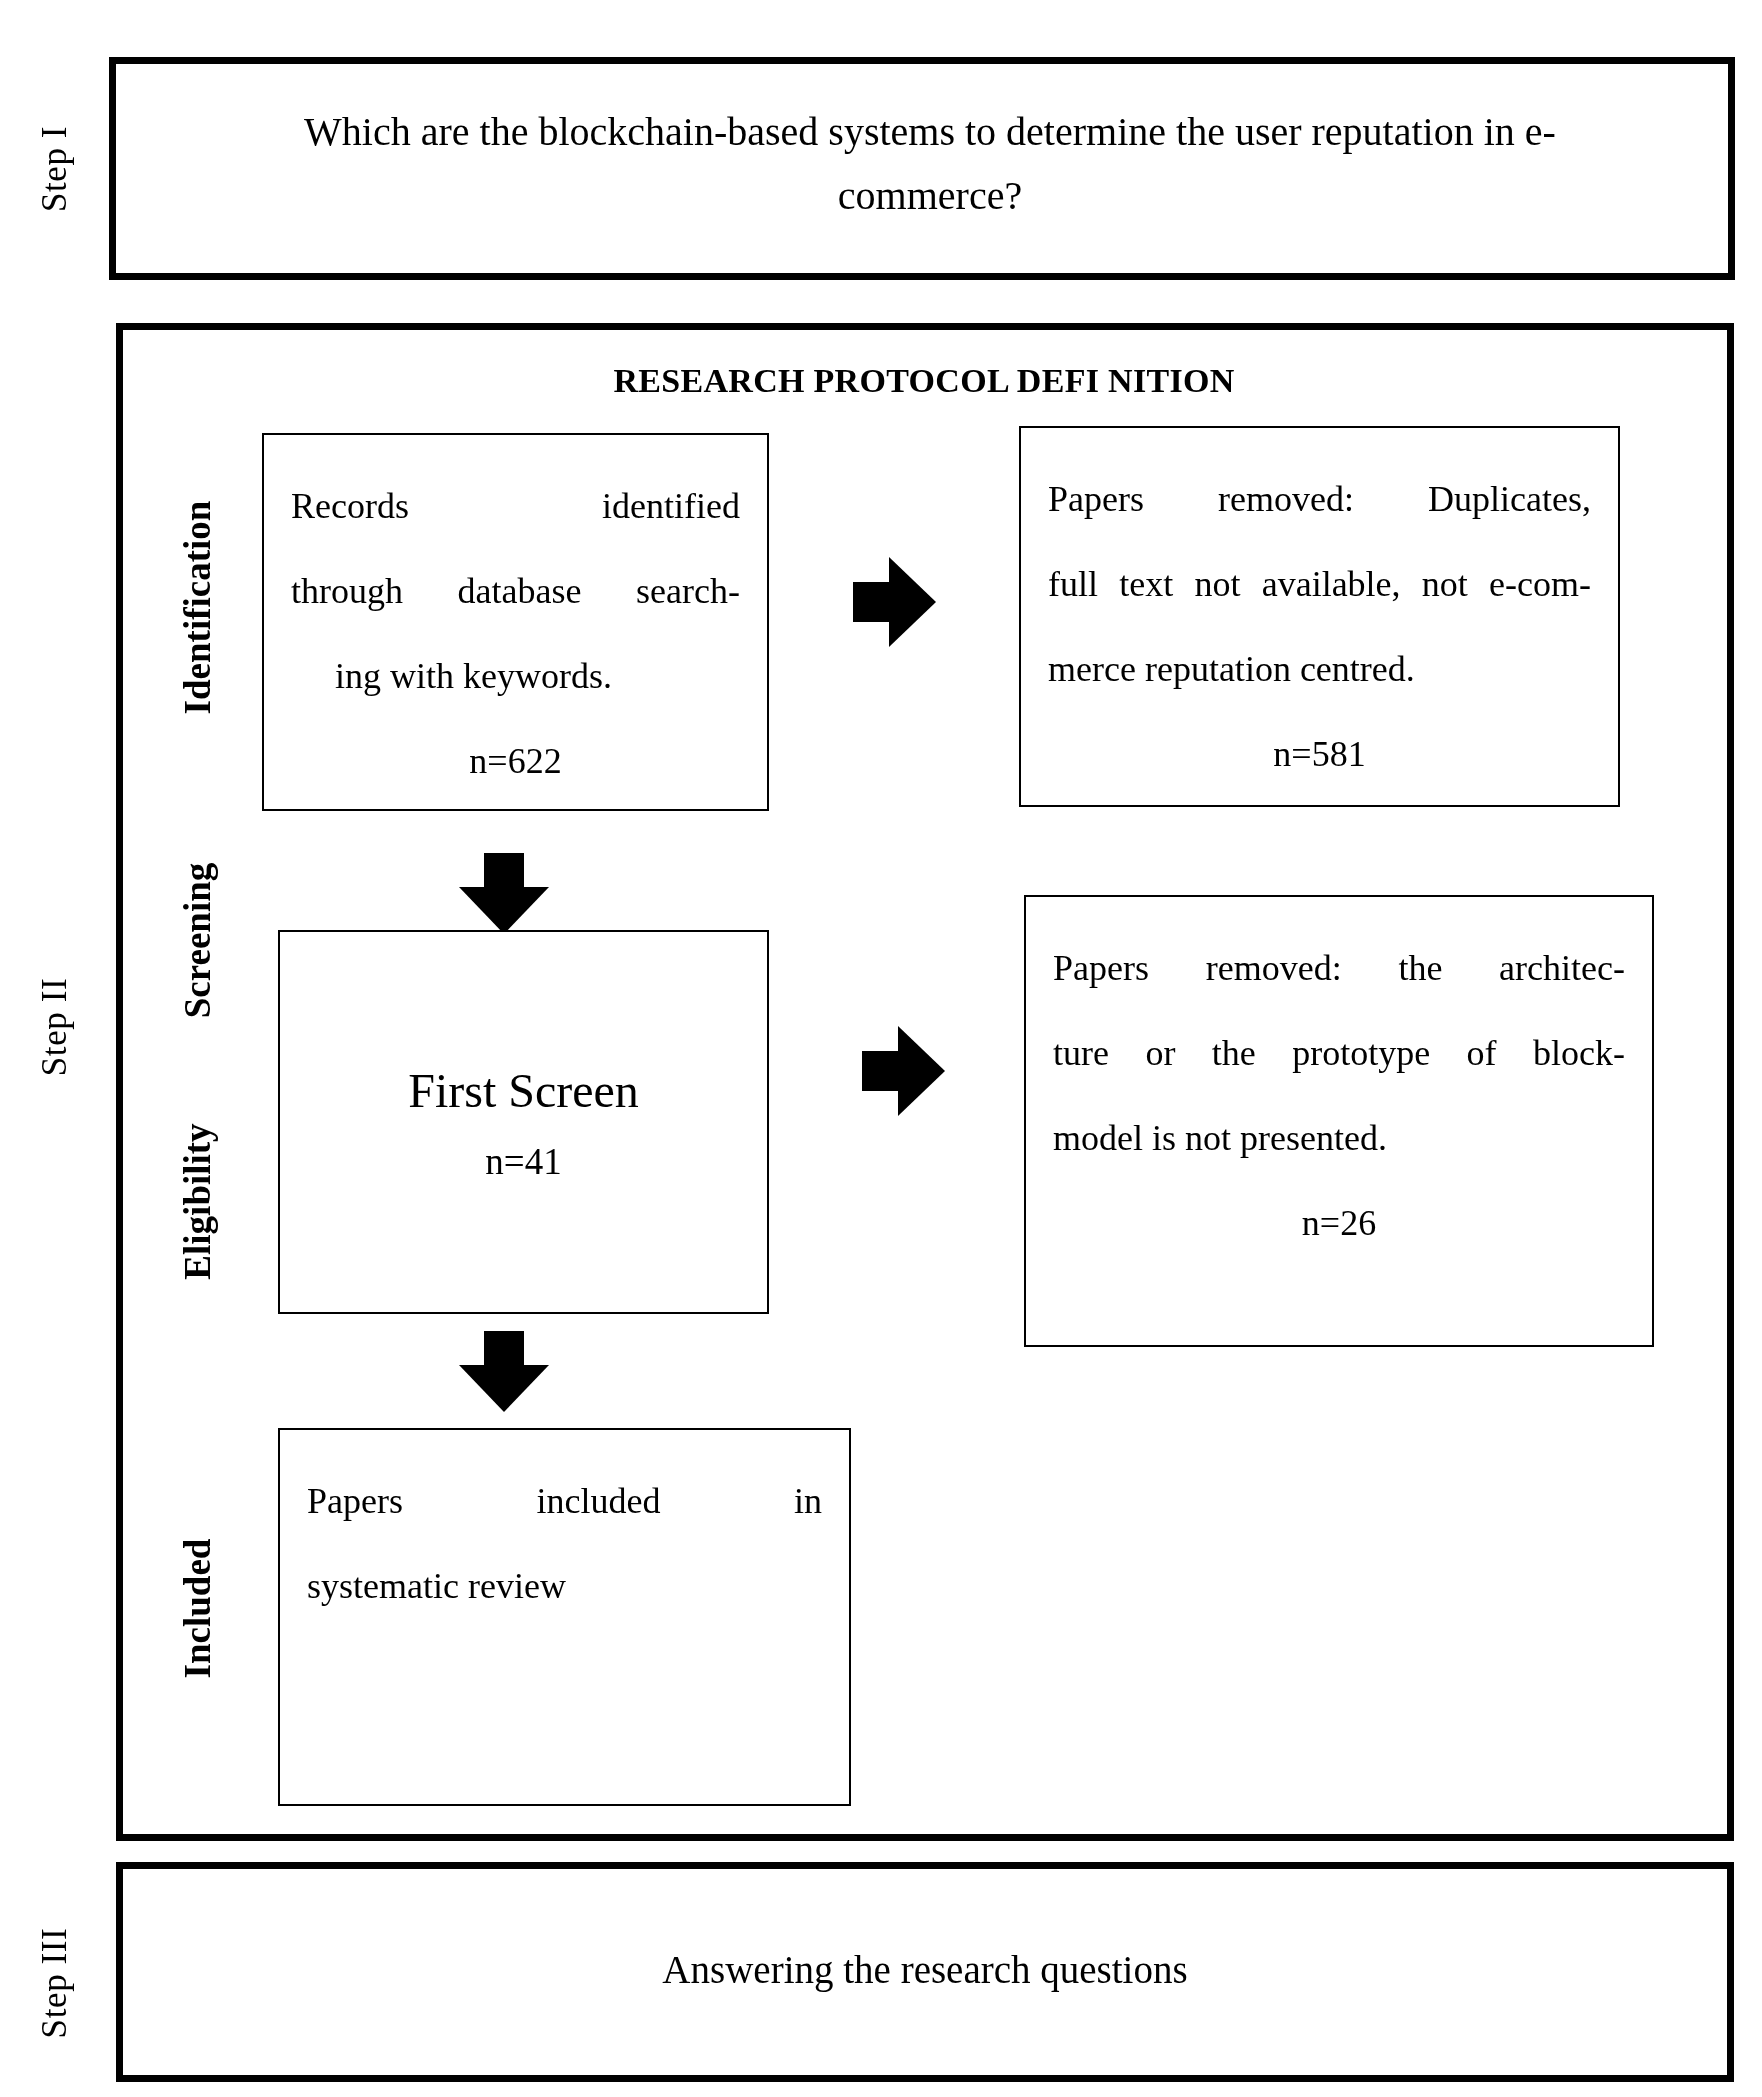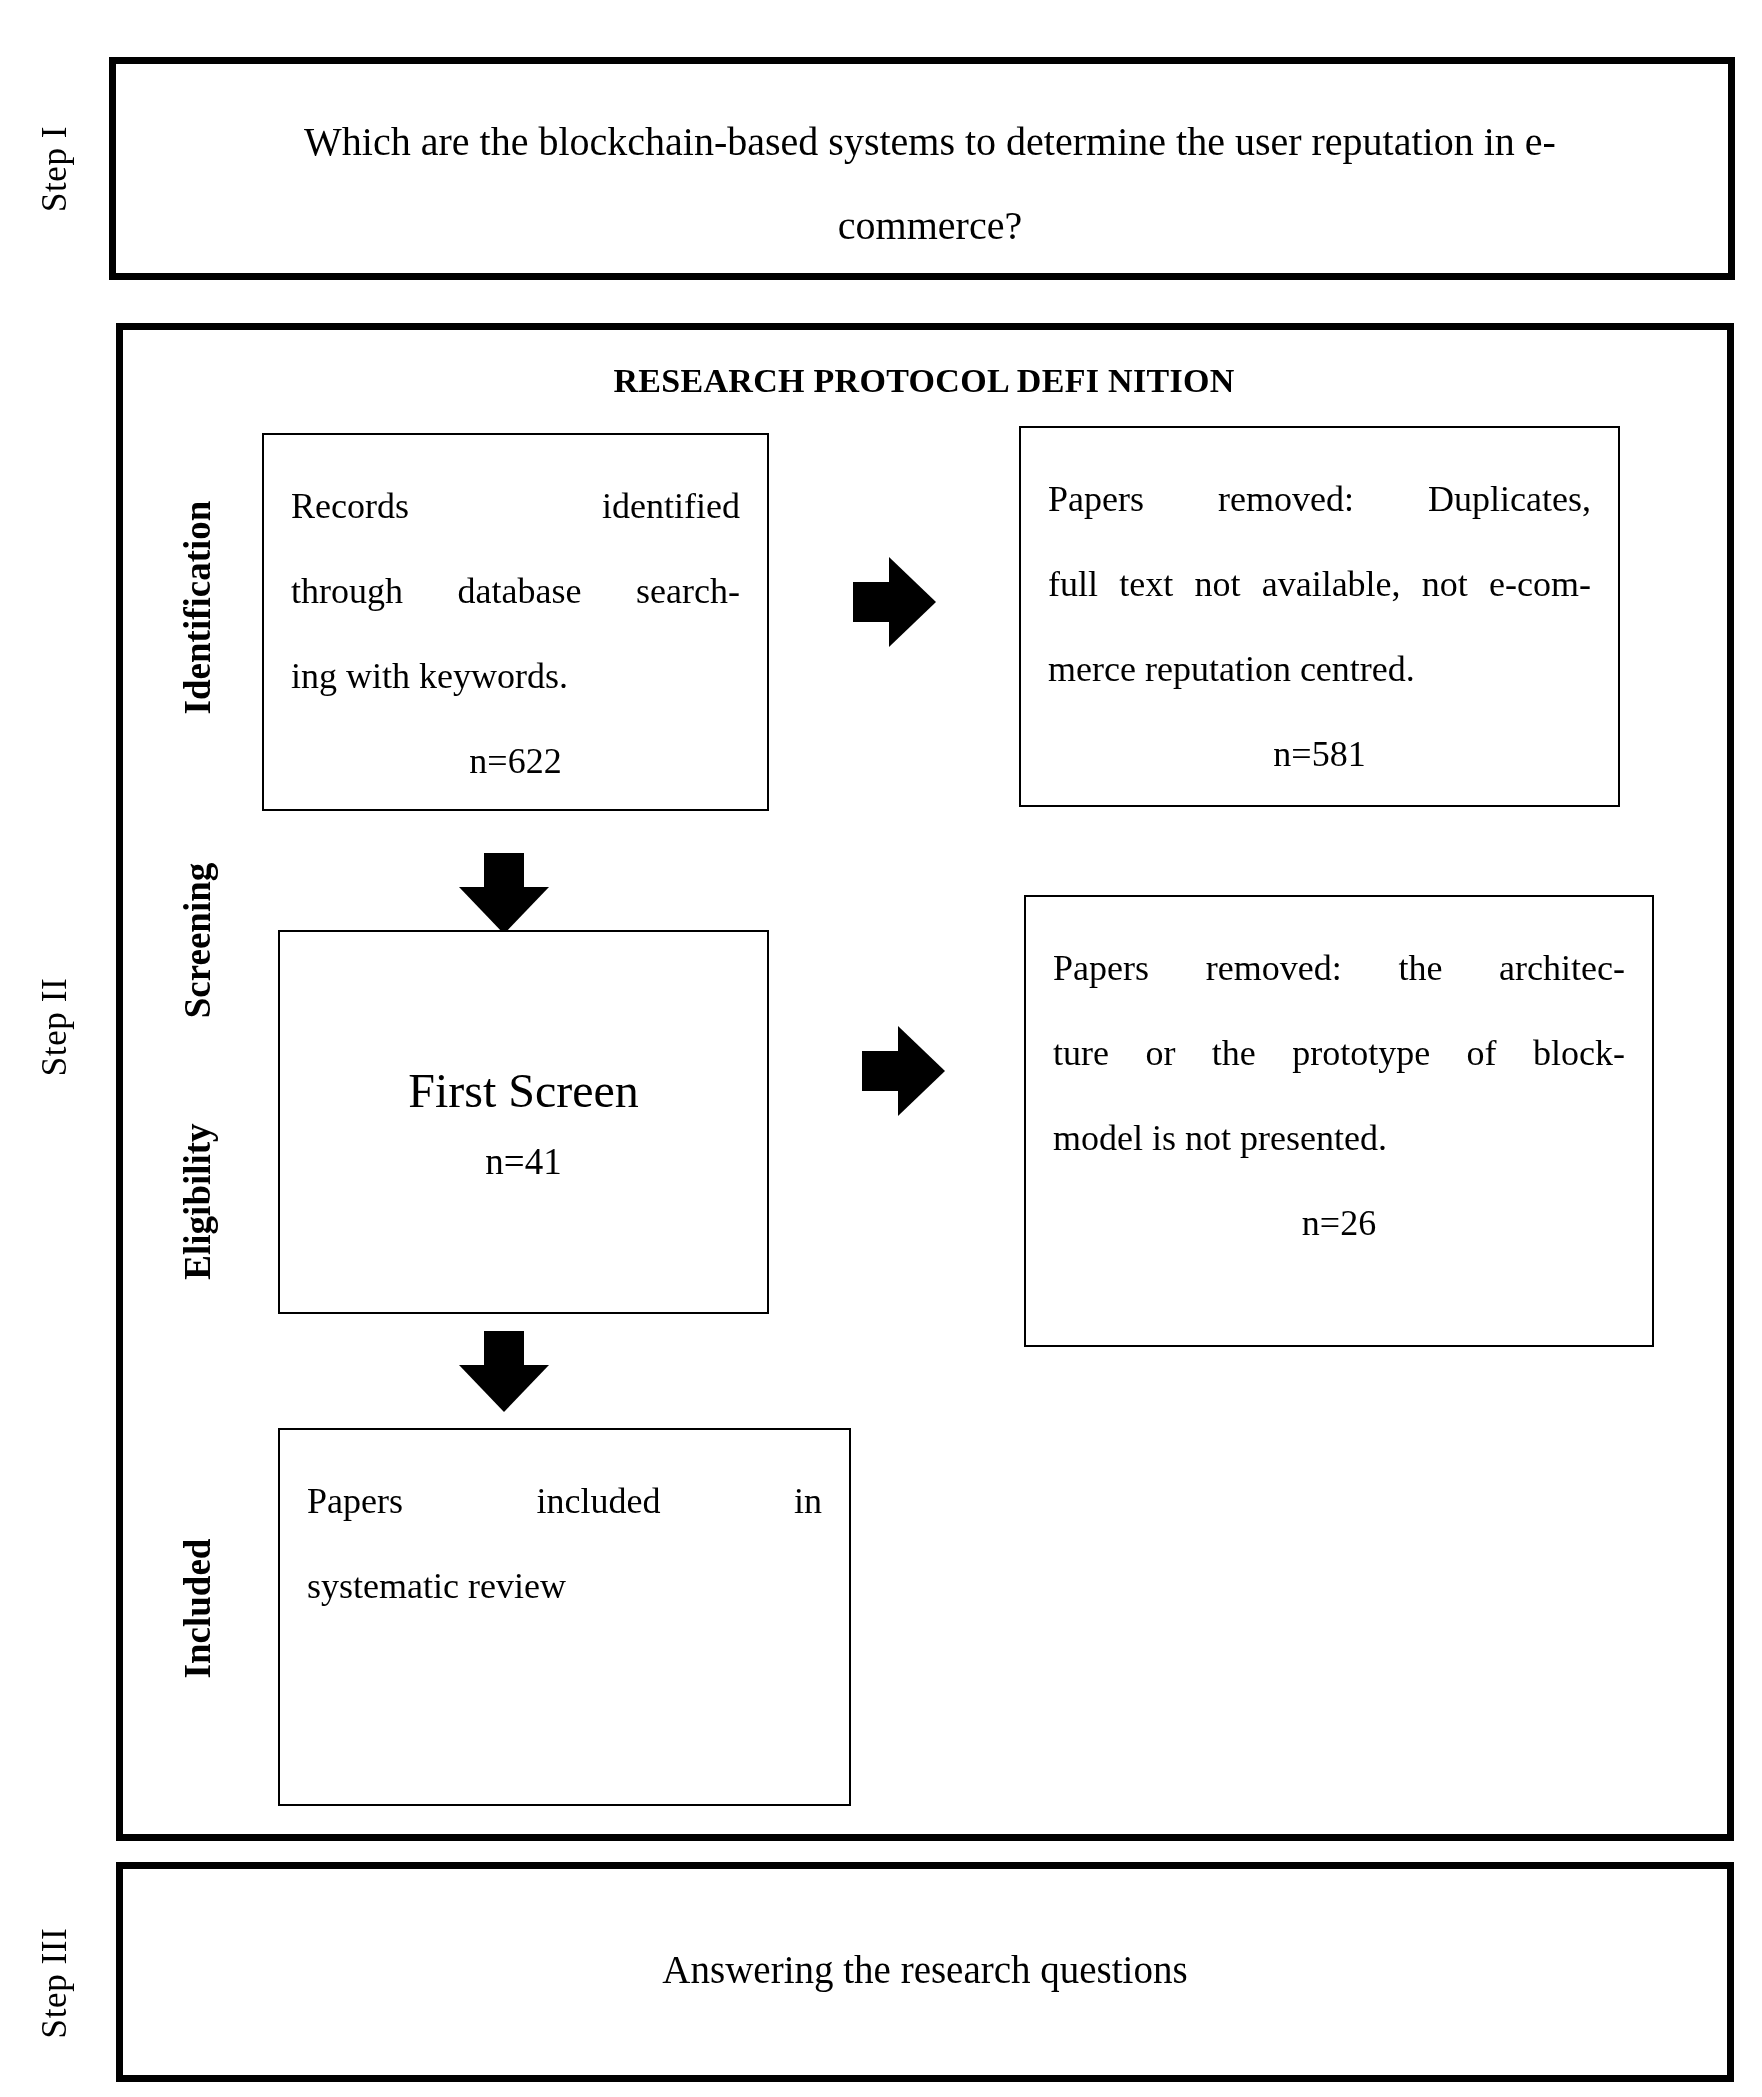--- a/index.html
+++ b/index.html
@@ -47,21 +47,21 @@
   #step3-frame { left: 116px; top: 1862px; width: 1618px; height: 220px; }
 
   
   #step1-text {
     position: absolute;
     left: 155px;
     top: 36px;
     width: 1318px;
     text-align: center;
     font-size: 40px;
-    line-height: 84px;
+    line-height: 64px;
   }
 
   
   #protocol-heading {
     position: absolute;
     left: 0;
     top: 32px;
     width: 1602px;
     text-align: center;
     font-weight: bold;
@@ -215,21 +215,21 @@
 <div class="stage-rail" id="stage-eligibility">
   <span class="rail-text">Eligibility</span>
 </div>
 <div class="stage-rail" id="stage-included">
   <span class="rail-text">Included</span>
 </div>
 
 <div class="flow-box" id="box-records">
   <p>Records identified</p>
   <p>through database search-</p>
-  <p class="tail" style="text-align:right;text-align-last:left;">ing with keywords.</p>
+  <p class="tail" style="text-align:right;text-align-last:left;margin-left:44px;">ing with keywords.</p>
   <p class="nline">n=622</p>
 </div>
 
 <div class="arrow-right" id="arrow-r1">
   <span class="shaft"></span>
   <span class="head"></span>
 </div>
 
 <div class="flow-box" id="box-removed1">
   <p>Papers removed:  Duplicates,</p>

